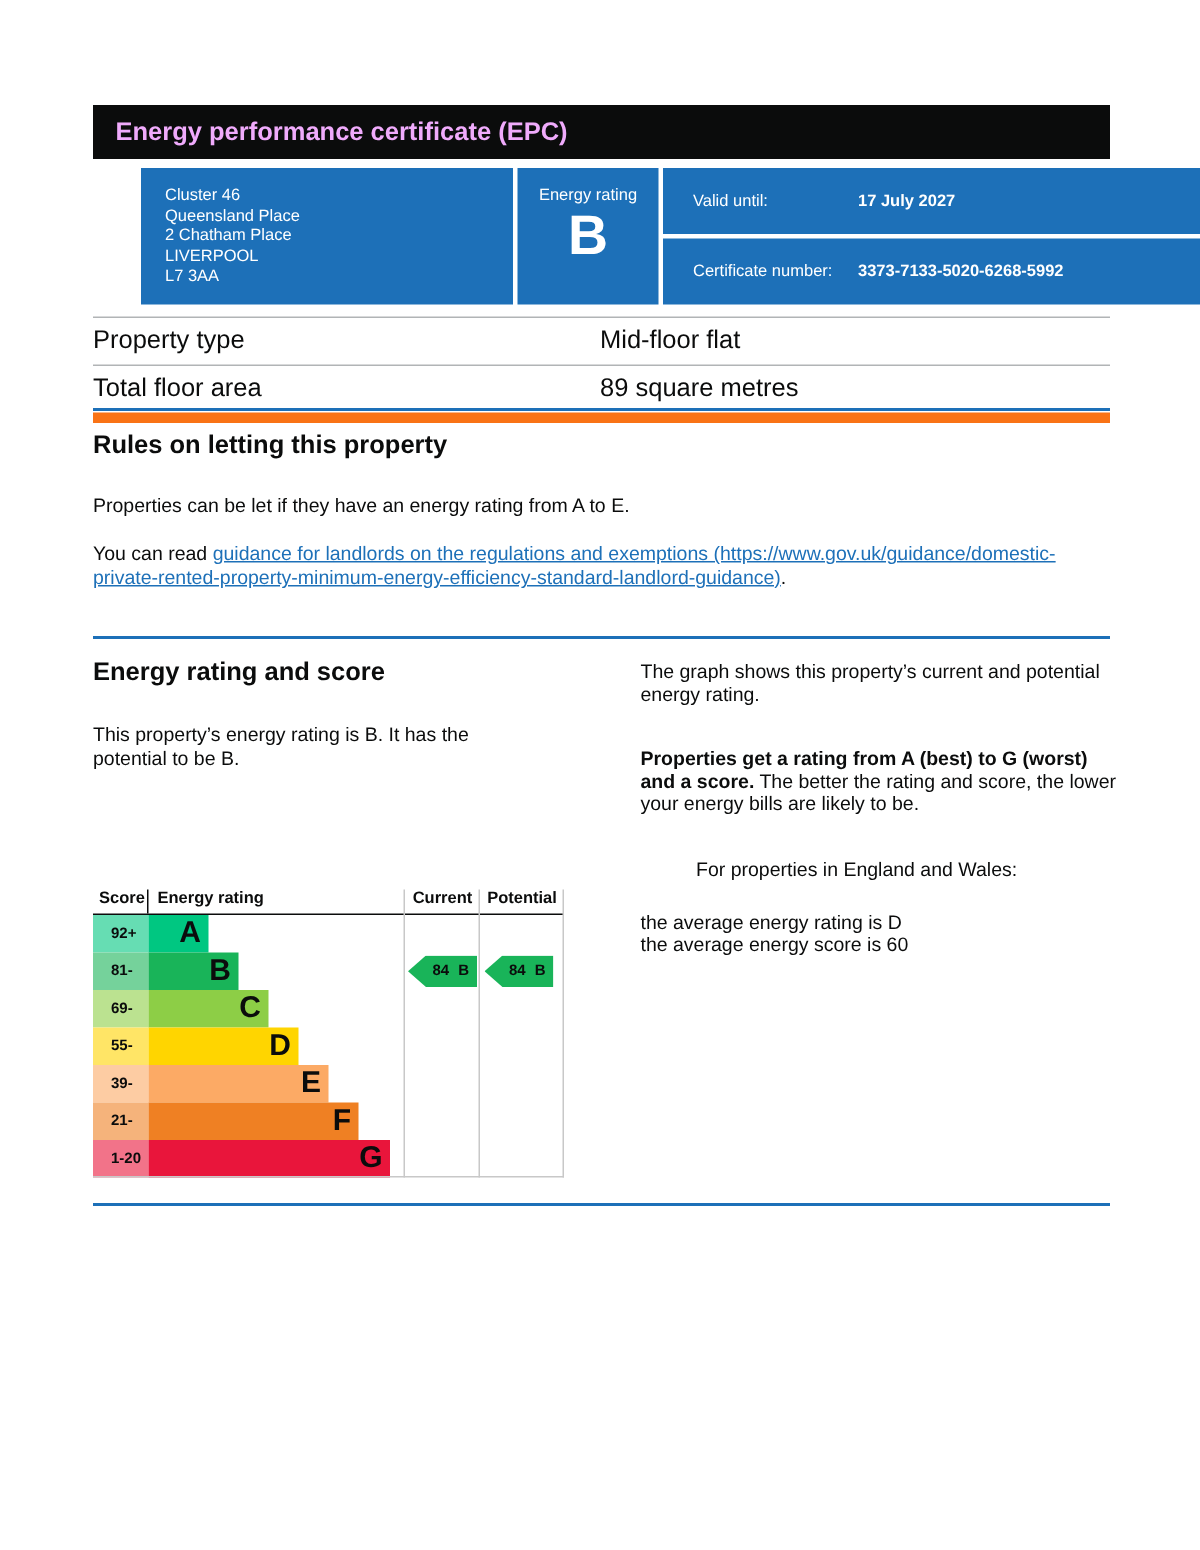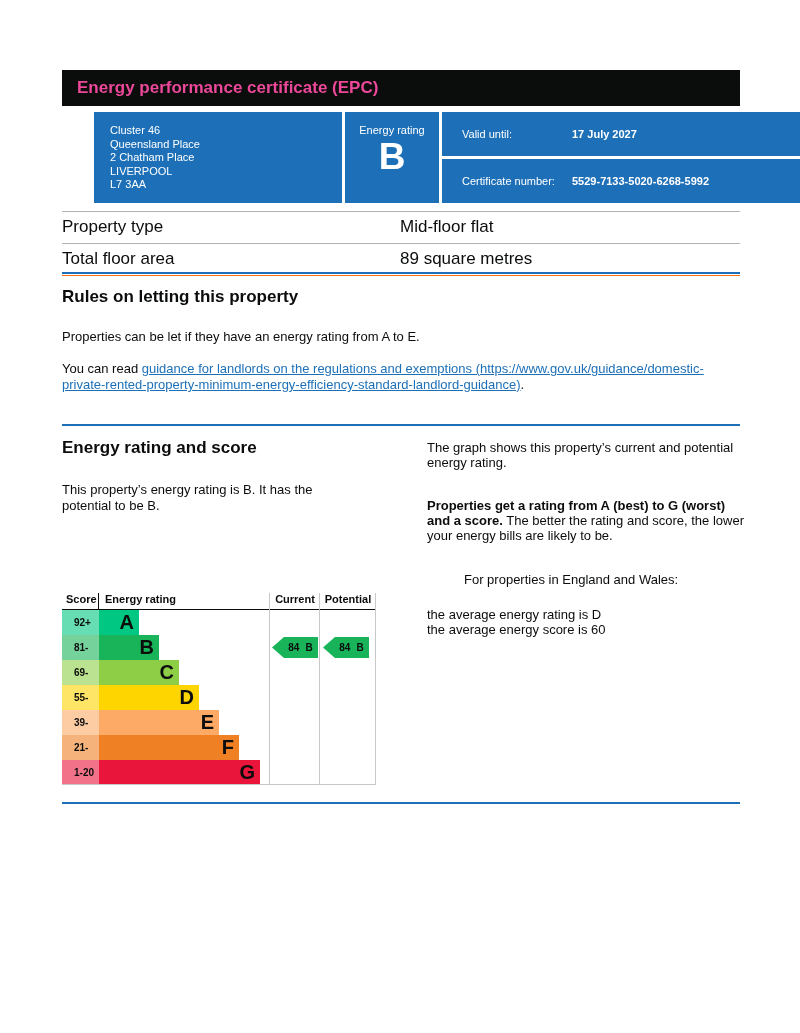--- a/index.html
+++ b/index.html
@@ -3,38 +3,38 @@
 <meta charset="utf-8">
 <title>Energy performance certificate (EPC)</title>
 <style>
   * { margin:0; padding:0; box-sizing:border-box; }
   body { background:#fff; font-family:"Liberation Sans", sans-serif; color:#0b0c0c; }
   .page { position:relative; width:800px; height:1033px; background:#fff; overflow:hidden; }
   .abs { position:absolute; }
 
   
   .header-bar { left:62px; top:70px; width:678px; height:36px; background:#0b0c0c; }
-  .header-bar h1 { color:#ec4899; font-size:17px; font-weight:bold; line-height:36px; padding-left:15px; }
+  .header-bar h1 { color:#f0abfc; font-size:17px; font-weight:bold; line-height:36px; padding-left:15px; }
 
   
   .blue-box { left:62px; top:112px; width:786px; height:91px; display:flex; gap:3px;padding-left:32px; }
   .panel { background:#1d70b8; color:#fff; }
   .address-panel { width:248px; padding:12px 10px 0 16px; font-size:11px; line-height:13.6px; }
   .rating-panel { width:94px; text-align:center; }
   .rating-panel .rating-label { font-size:11px; margin-top:12px; }
   .rating-panel .rating-letter { font-size:37px; font-weight:bold; line-height:42px; }
   .details-panel { flex:1; display:flex; flex-direction:column; gap:3px; background:transparent; }
   .details-row { background:#1d70b8; color:#fff; flex:1; display:flex; align-items:center; font-size:11px; }
   .details-row .lbl { margin-left:20px; width:110px; }
   .details-row .val { font-weight:bold; }
 
   
   .summary-table { left:62px; top:211px; width:678px; font-size:17px; }
   .summary-row { display:flex; border-top:1px solid #b1b4b6; padding:5px 0 6px; }
-  .summary-row:last-child { border-bottom:1px solid #f97316; }
+  .summary-row:last-child { border-bottom:7px solid #f97316; }
   .summary-row .cell-label { width:338px; }
 
   .blue-rule { left:62px; width:678px; height:2px; background:#1d70b8; }
 
   h2.section-heading { font-size:17px; font-weight:bold; color:#0b0c0c; }
   .body-text { font-size:13px; line-height:16px; color:#0b0c0c; }
   a.doc-link { color:#1d70b8; text-decoration:underline; }
 
   .rules-heading { left:62px; top:287px; }
   .rules-p1 { left:62px; top:329px; width:678px; }
@@ -93,21 +93,21 @@
       <div class="rating-label">Energy rating</div>
       <div class="rating-letter">B</div>
     </div>
     <div class="details-panel">
       <div class="details-row">
         <span class="lbl">Valid until:</span>
         <span class="val">17 July 2027</span>
       </div>
       <div class="details-row">
         <span class="lbl">Certificate number:</span>
-        <span class="val">5529-7133-5020-6268-5992</span>
+        <span class="val">3373-7133-5020-6268-5992</span>
       </div>
     </div>
   </div>
 
   <div class="abs summary-table">
     <div class="summary-row">
       <span class="cell-label">Property type</span>
       <span class="cell-value">Mid-floor flat</span>
     </div>
     <div class="summary-row">

